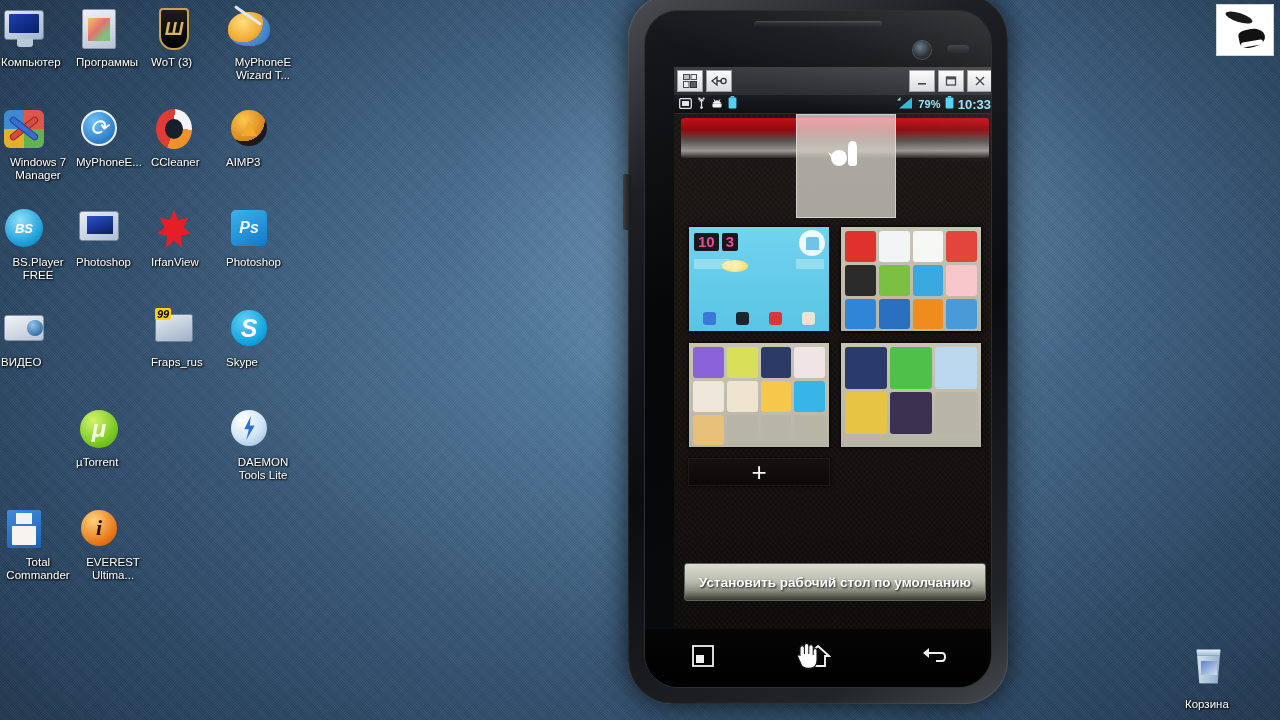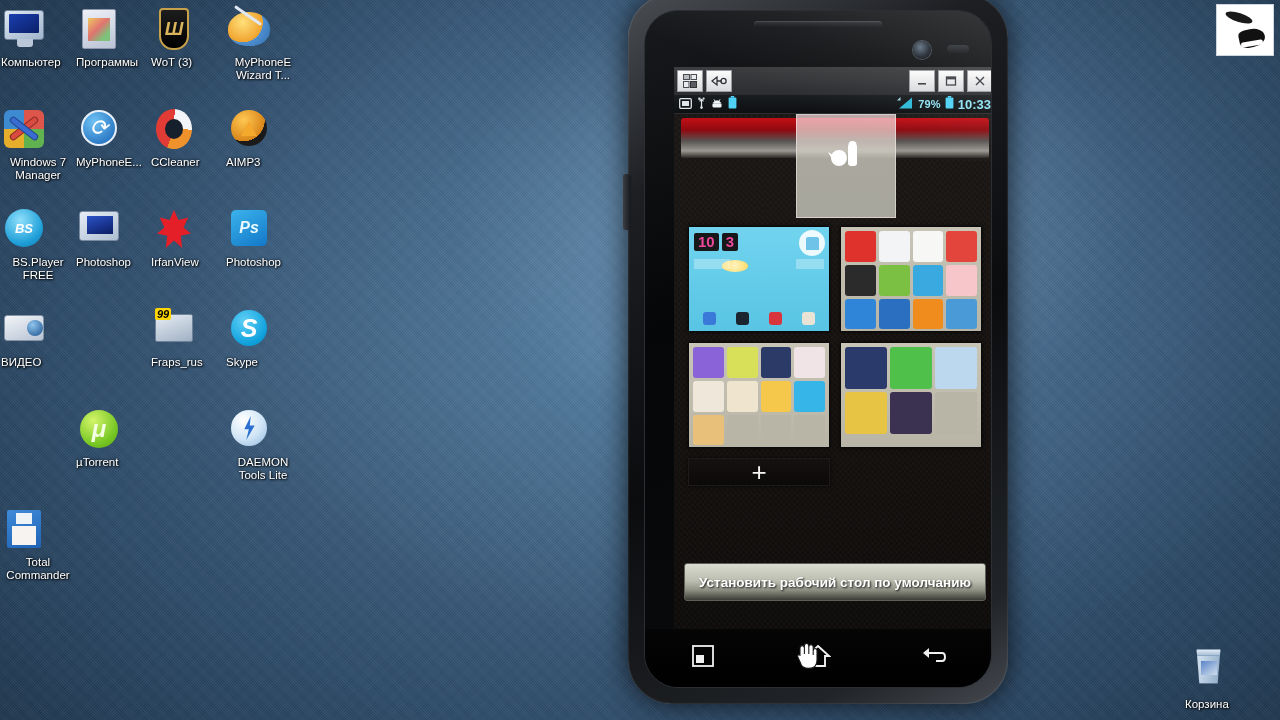--- a/index.html
+++ b/index.html
@@ -383,20 +383,26 @@
       <div class="ico-box">
         <i class="art-daemon"></i>
       </div>
       <div class="desk-label">DAEMON Tools Lite</div>
     </div>
     <div class="desk-icon">
       <div class="ico-box">
         <i class="art-tc"></i>
       </div>
       <div class="desk-label">Total Commander</div>
+    </div>
+    <div class="desk-icon">
+      <div class="ico-box">
+        <i class="art-everest"></i>
+      </div>
+      <div class="desk-label">EVEREST Ultima...</div>
     </div>
     <div class="desk-icon" style="visibility: hidden;">
       <div class="ico-box"></div>
       <div class="desk-label"></div>
     </div>
   </div>
 
 <div class="desk-icon" style="position:absolute; right:20px; bottom:10px; z-index:3;">
   <div class="ico-box">
       <i class="art-bin"></i>

